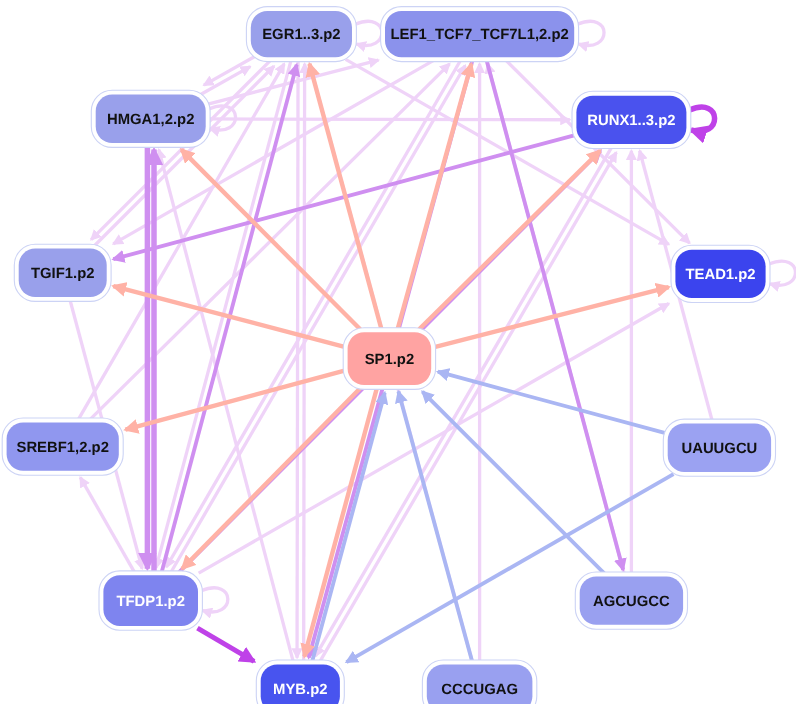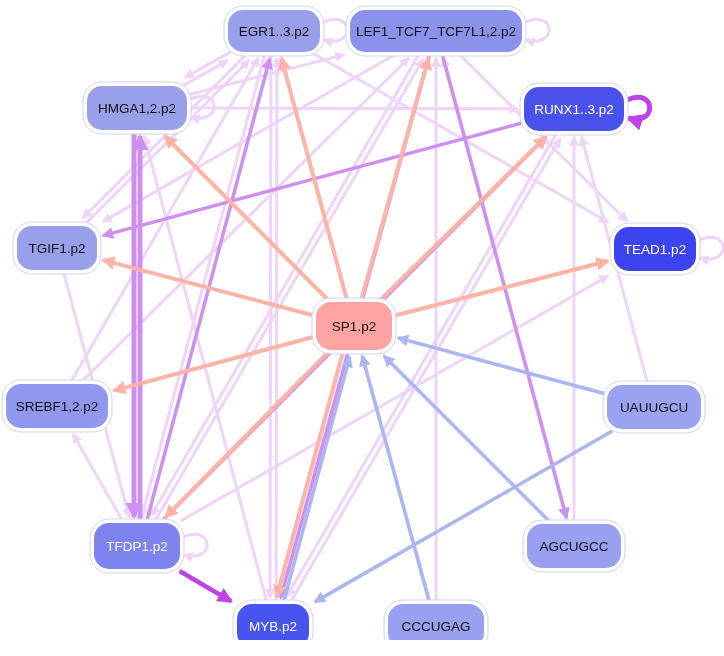--- a/index.html
+++ b/index.html
@@ -1,16 +1,16 @@
 <!DOCTYPE html>
 <html><head>
 <meta charset="utf-8">
 <style>
   html,body{margin:0;padding:0;background:#ffffff;}
-  .canvas-wrap{width:724px;height:640px;position:relative;background:#ffffff;overflow:hidden;}
+  .canvas-wrap{width:724px;height:640px;position:relative;background:#ffffff;overflow:hidden;font-weight:bold;}
   svg{display:block;}
   svg text{font-family:"Liberation Sans","DejaVu Sans",sans-serif;font-size:13.5px;}
 </style>
 </head>
 <body>
 
 <div class="canvas-wrap">
   <svg id="graph" width="724" height="656" viewBox="0 0 724 656" xmlns="http://www.w3.org/2000/svg">
       <defs>
         <marker id="ah-light" viewBox="0 0 10 10" refX="8.5" refY="5" markerWidth="3.4" markerHeight="3.4" orient="auto-start-reverse" markerUnits="strokeWidth">

